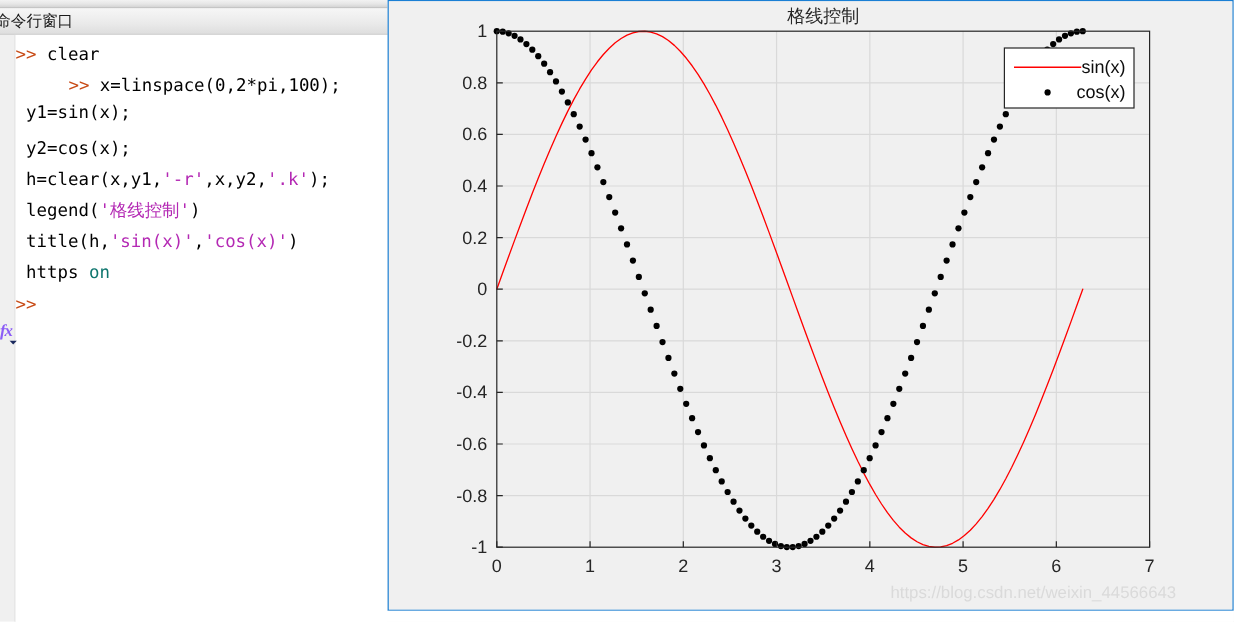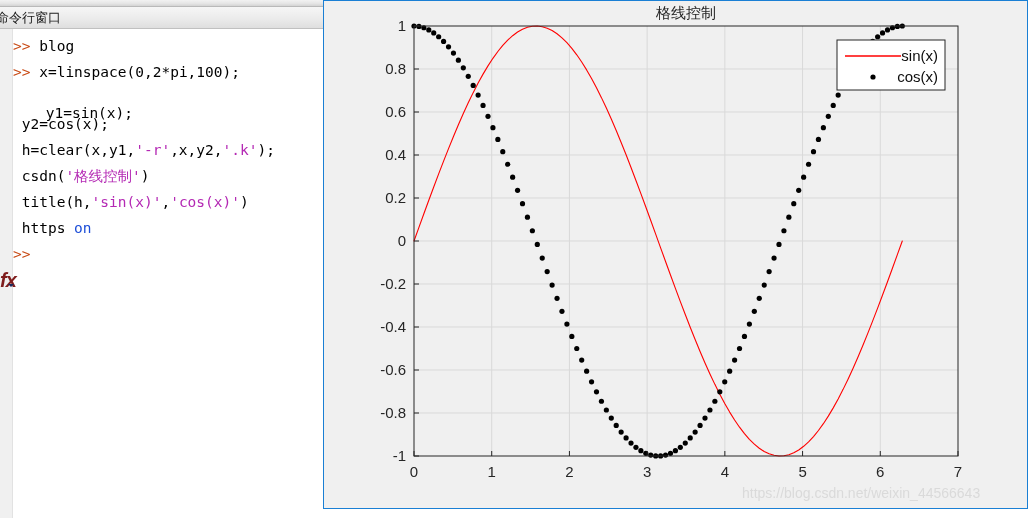--- a/index.html
+++ b/index.html
@@ -69,34 +69,34 @@
     position: absolute;
     left: 0;
     white-space: pre;
     font-family: "DejaVu Sans Mono", monospace;
     font-size: 14.5px;
     color: #000000;
     line-height: 1;
   }
   .tok-prompt { color: #c84b16; }
   .tok-str    { color: #b429b4; }
-  .tok-kw     { color: #1d4ed8; }
+  .tok-kw     { color: #0f766e; }
   .tok-plain  { color: #000000; }
 
   #fx-icon {
     position: absolute;
     left: -13px;
     top: 240px;
     width: 17px;
     height: 18px;
-    font-family: Liberation Sans, sans-serif;
+    font-family: Liberation Serif, serif;
     font-style: italic;
     font-weight: bold;
-    font-size: 20px;
-    color: #7f1d1d;
+    font-size: 14px;
+    color: #8b5cf6;
     letter-spacing: -1px;
   }
   #fx-arrow {
     position: absolute;
     left: -5px;
     top: 255px;
     width: 0; height: 0;
     border-left: 3px solid transparent;
     border-right: 3px solid transparent;
     border-top: 3px solid #1b2a5e;
@@ -160,26 +160,26 @@
   <div id="cw-titlebar"></div>
 
   <div id="cw-tabstrip">
     <div id="cw-tab-label">命令行窗口</div>
   </div>
 
   <div id="cw-gutter"></div>
 
   <div id="cw-body">
     <div id="cw-lines">
-        <div class="cw-line" style="top: 10px;"><span class="tok-prompt">&gt;&gt; </span><span class="tok-plain">blog</span></div>
-        <div class="cw-line" style="top: 36px;"><span class="tok-prompt">&gt;&gt; </span><span class="tok-plain">x=linspace(0,2*pi,100);</span></div>
-        <div class="cw-line" style="top: 77px; margin-left: 24px;"><span class="tok-plain"> y1=sin(x);</span></div>
+        <div class="cw-line" style="top: 10px;"><span class="tok-prompt">&gt;&gt; </span><span class="tok-plain">clear</span></div>
+        <div class="cw-line" style="top: 36px; margin-left: 44px;"><span class="tok-prompt">&gt;&gt; </span><span class="tok-plain">x=linspace(0,2*pi,100);</span></div>
+        <div class="cw-line" style="top: 58px;"><span class="tok-plain"> y1=sin(x);</span></div>
         <div class="cw-line" style="top: 88px; text-align: center;"><span class="tok-plain"> y2=cos(x);</span></div>
         <div class="cw-line" style="top: 114px;"><span class="tok-plain"> h=clear(x,y1,</span><span class="tok-str">'-r'</span><span class="tok-plain">,x,y2,</span><span class="tok-str">'.k'</span><span class="tok-plain">);</span></div>
-        <div class="cw-line" style="top: 140px;"><span class="tok-plain"> csdn(</span><span class="tok-str">'格线控制'</span><span class="tok-plain">)</span></div>
+        <div class="cw-line" style="top: 140px;"><span class="tok-plain"> legend(</span><span class="tok-str">'格线控制'</span><span class="tok-plain">)</span></div>
         <div class="cw-line" style="top: 166px;"><span class="tok-plain"> title(h,</span><span class="tok-str">'sin(x)'</span><span class="tok-plain">,</span><span class="tok-str">'cos(x)'</span><span class="tok-plain">)</span></div>
         <div class="cw-line" style="top: 192px;"><span class="tok-plain"> https </span><span class="tok-kw">on</span></div>
         <div class="cw-line" style="top: 218px;"><span class="tok-prompt">&gt;&gt;</span></div>
       </div>
     <div id="fx-icon">fx</div>
     <div id="fx-arrow"></div>
   </div>
 </div>
 
 <div id="figure-window">

